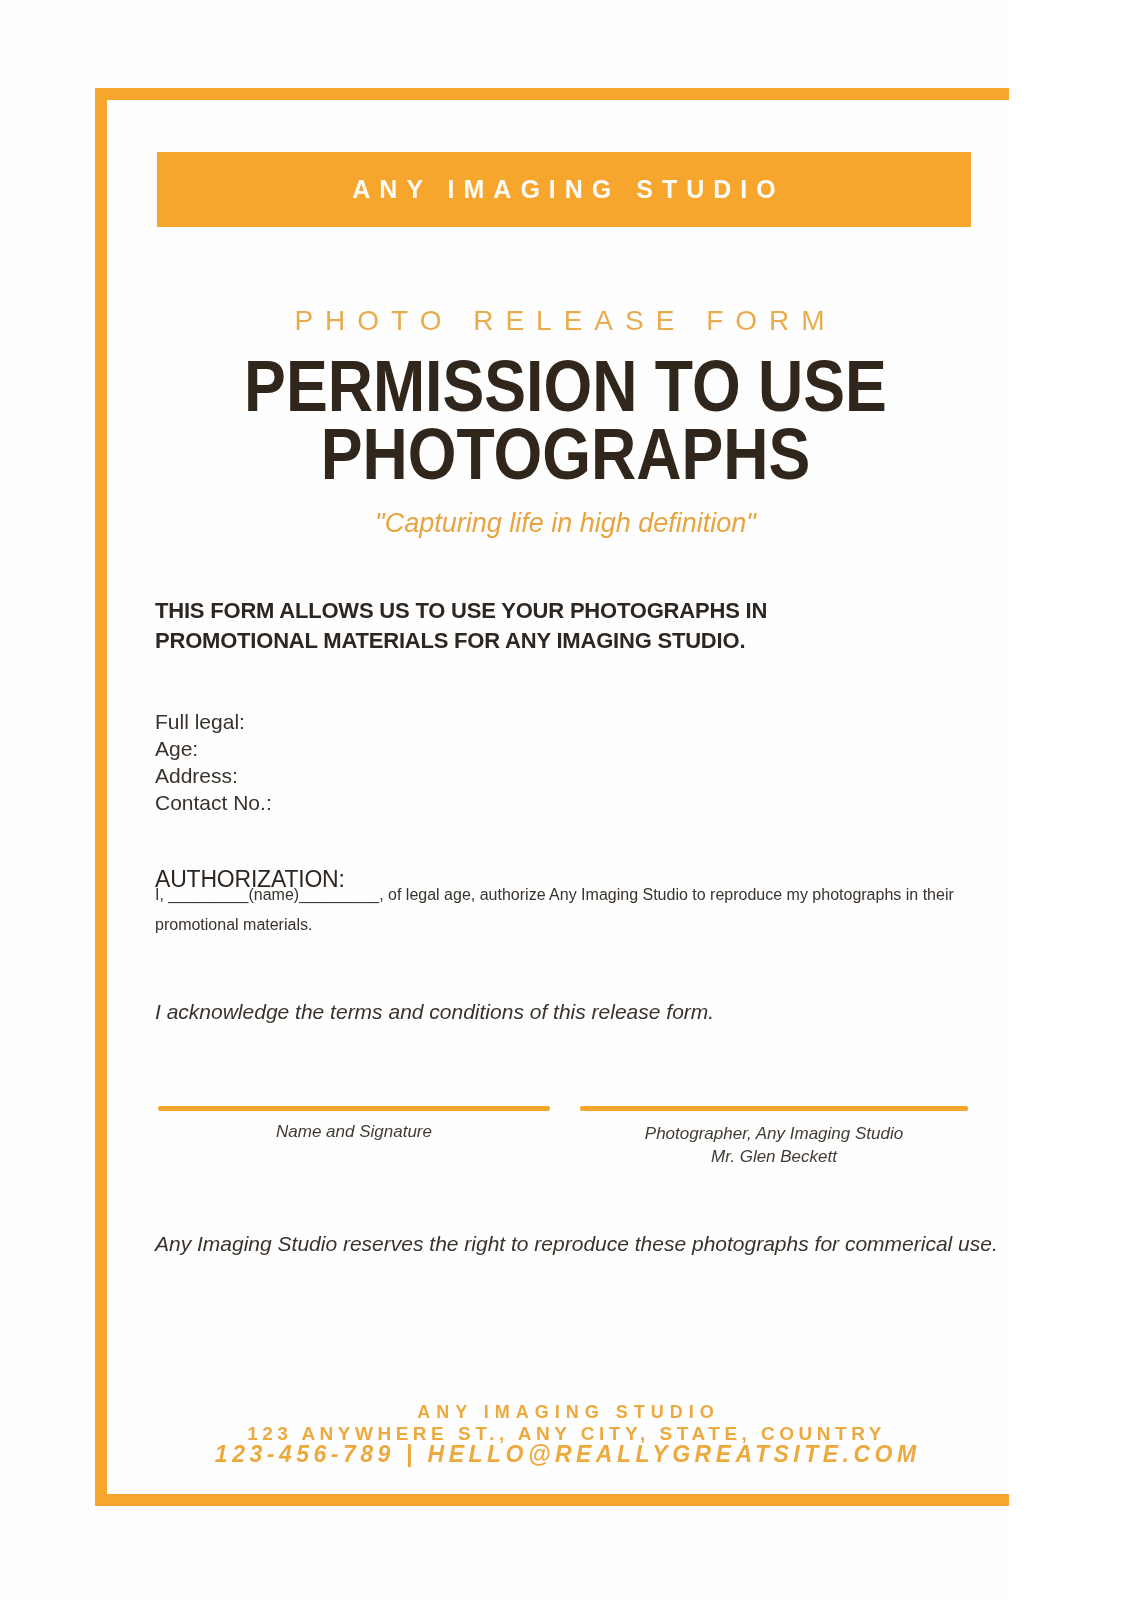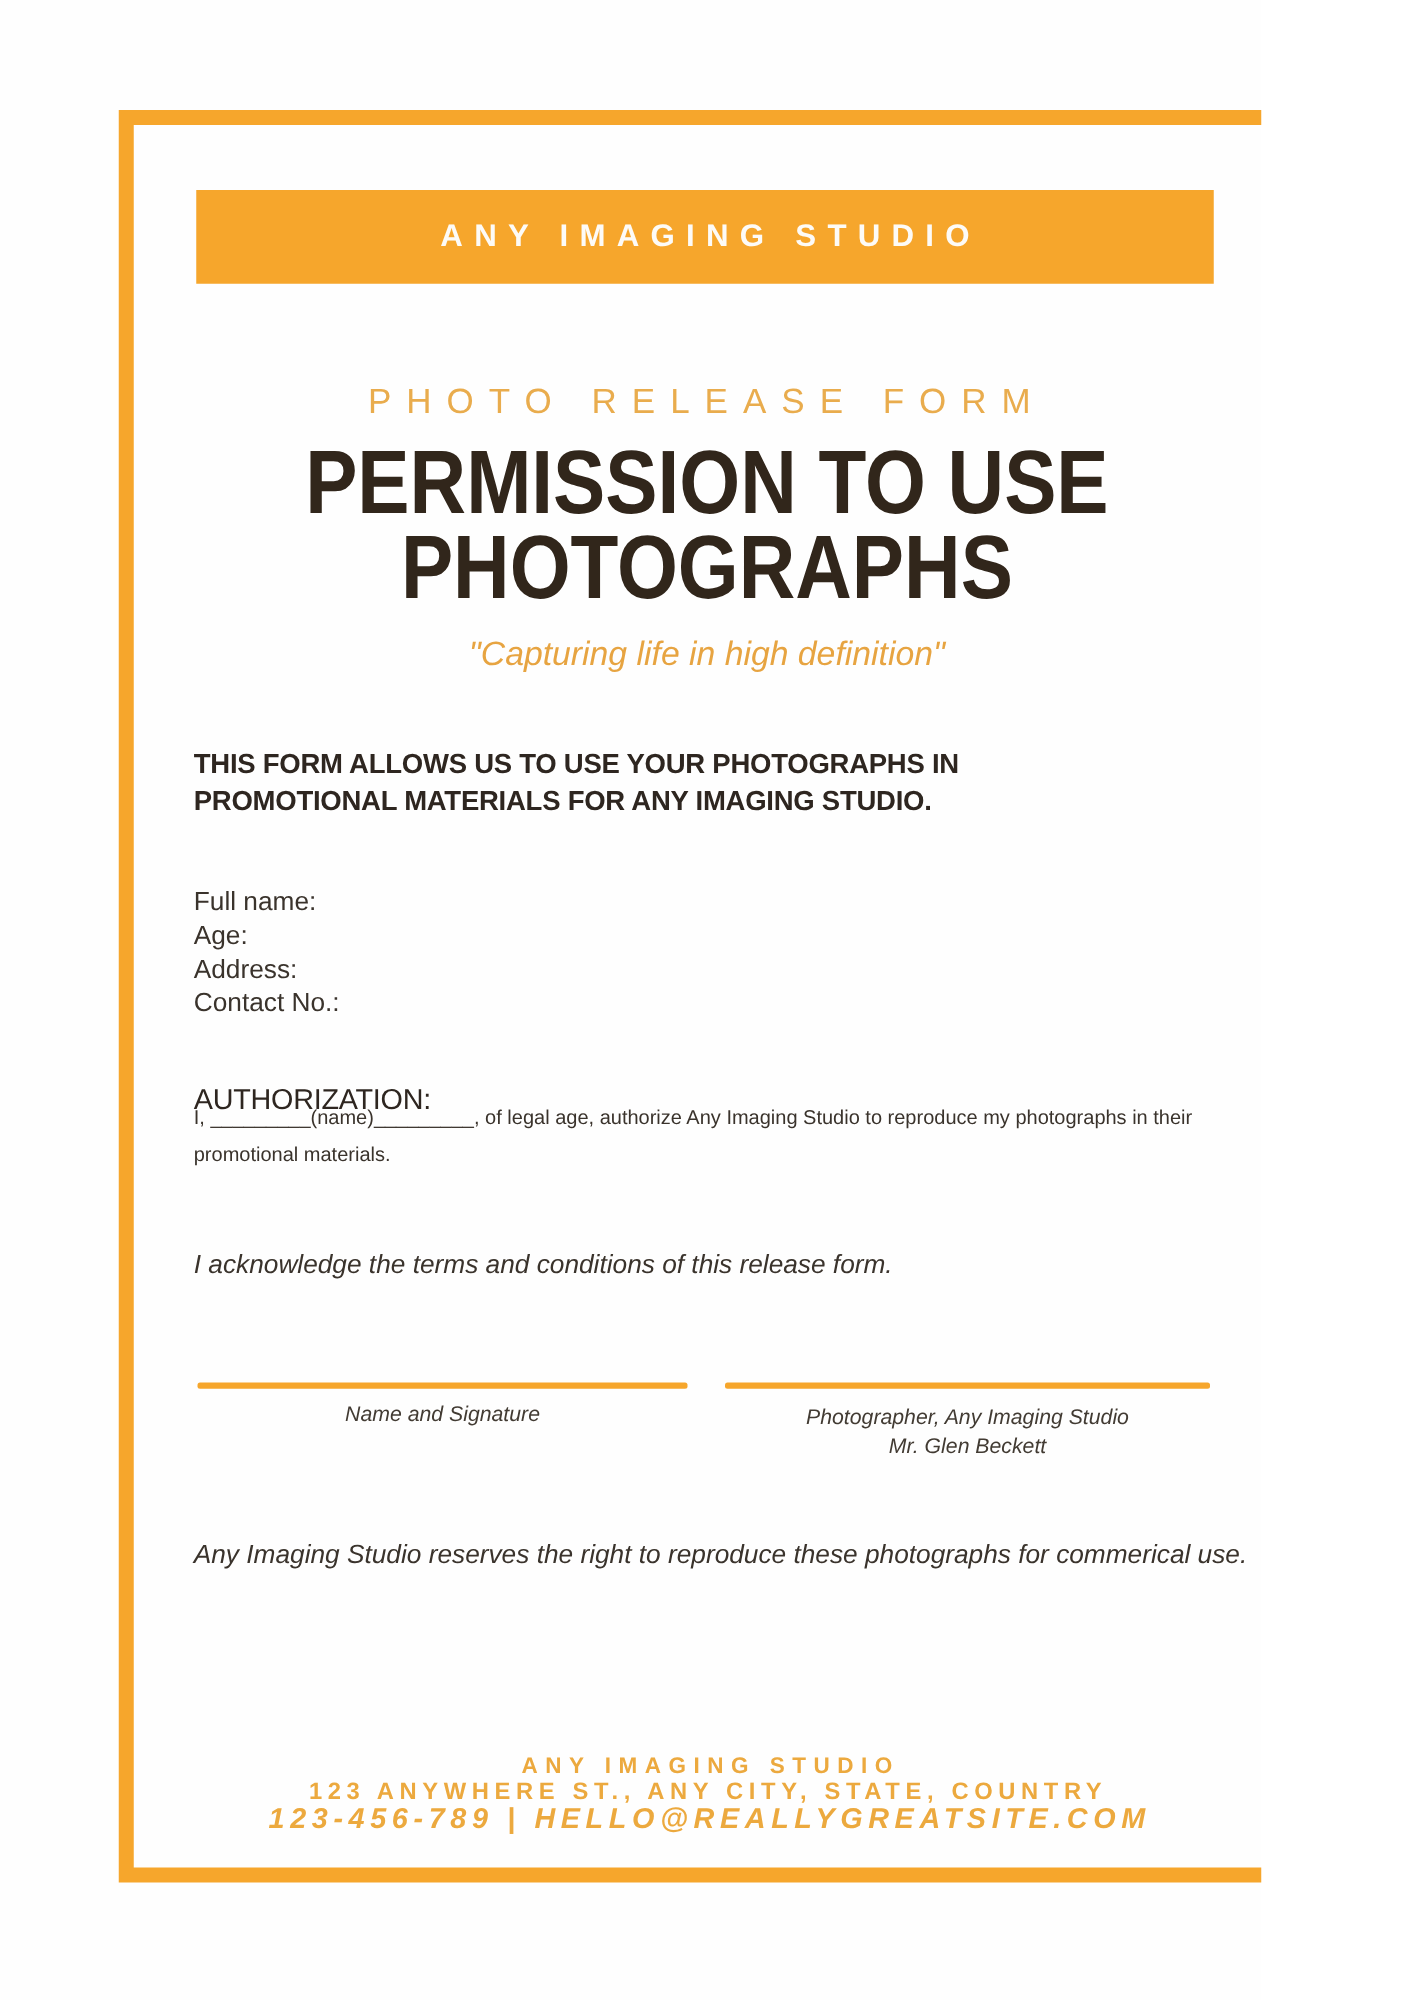--- a/index.html
+++ b/index.html
@@ -200,21 +200,21 @@
   <h1 class="title">
     <div>PERMISSION TO USE</div>
     <div>PHOTOGRAPHS</div>
   </h1>
 
   <div class="tagline">"Capturing life in high definition"</div>
 
   <div class="intro">THIS FORM ALLOWS US TO USE YOUR PHOTOGRAPHS IN PROMOTIONAL MATERIALS FOR ANY IMAGING STUDIO.</div>
 
   <div class="fields">
-    <div>Full name:</div>
+    <div>Full legal:</div>
     <div>Age:</div>
     <div>Address:</div>
     <div>Contact No.:</div>
   </div>
 
   <div class="auth-heading">AUTHORIZATION:</div>
 
   <div class="auth-statement">I, _________(name)_________, of legal age, authorize Any Imaging Studio to reproduce my photographs in their promotional materials.</div>
 
   <div class="acknowledgement">I acknowledge the terms and conditions of this release form.</div>

